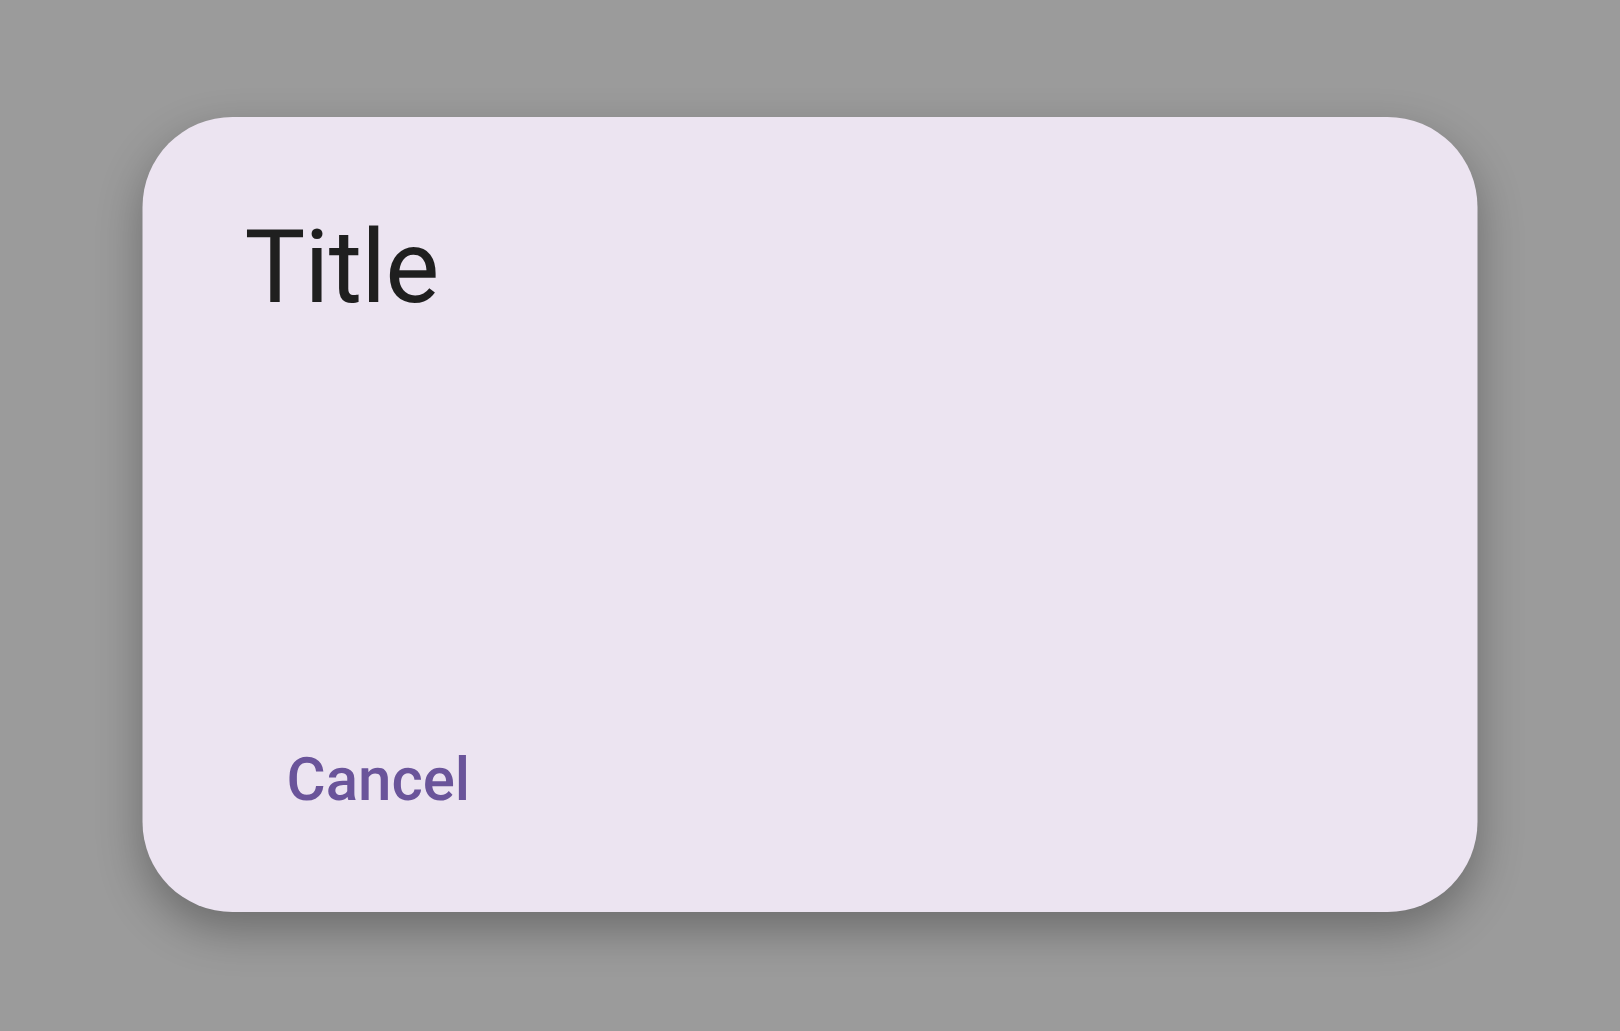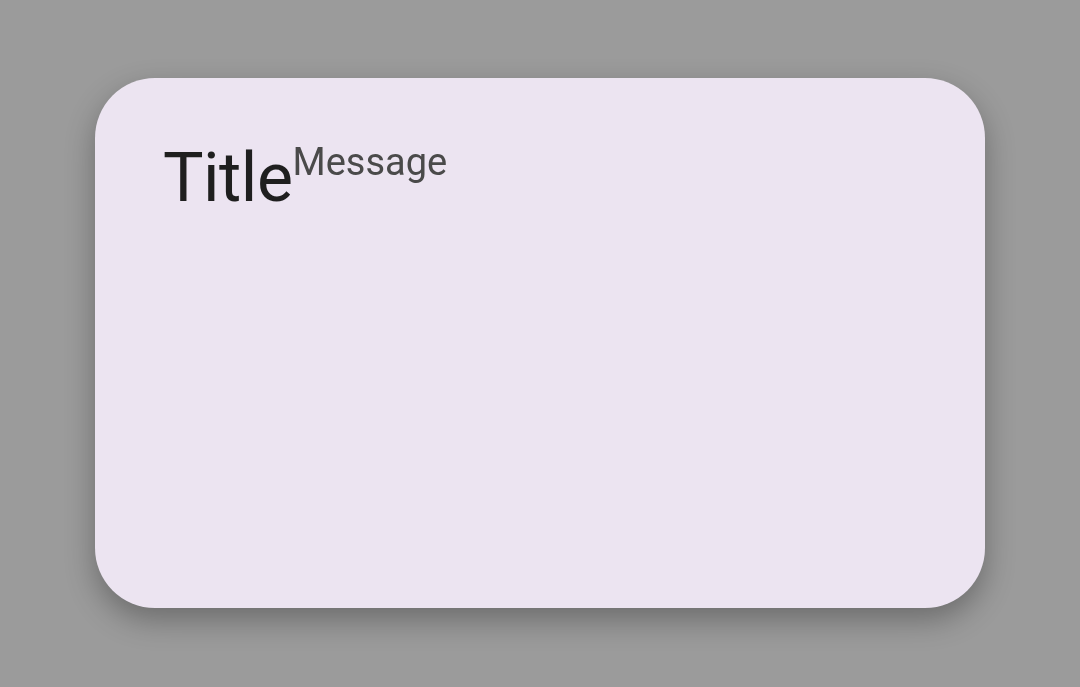--- a/index.html
+++ b/index.html
@@ -20,21 +20,21 @@
     .dialog {
       position: absolute;
       left: 95px;
       top: 78px;
       width: 890px;
       height: 530px;
       background-color: #ece4f1;
       border-radius: 60px;
       box-shadow: 0 12px 30px rgba(0, 0, 0, 0.3);
       display: flex;
-      flex-direction: row;
+      flex-direction: column;
       padding: 60px 68px 40px 68px;
     }
     
     .dialog-title {
       font-size: 68px;
       font-weight: 400;
       color: #1f1f1f;
       line-height: 1.2;
       margin-bottom: 34px;
       letter-spacing: -0.5px;
@@ -80,17 +80,19 @@
       display: flex;
       margin-left: auto;
       gap: 72px;
     }
   </style>
 </head>
 <body>
 
 <div class="dialog">
   <div class="dialog-title">Title</div>
-  <div class="dialog-message">Message</div>
   <div class="spacer"></div>
   <div class="button-row">
+    <div class="left-group">
+      <button class="dialog-button">Cancel</button>
+    </div>
   </div>
 </div>
 
 </body></html>

